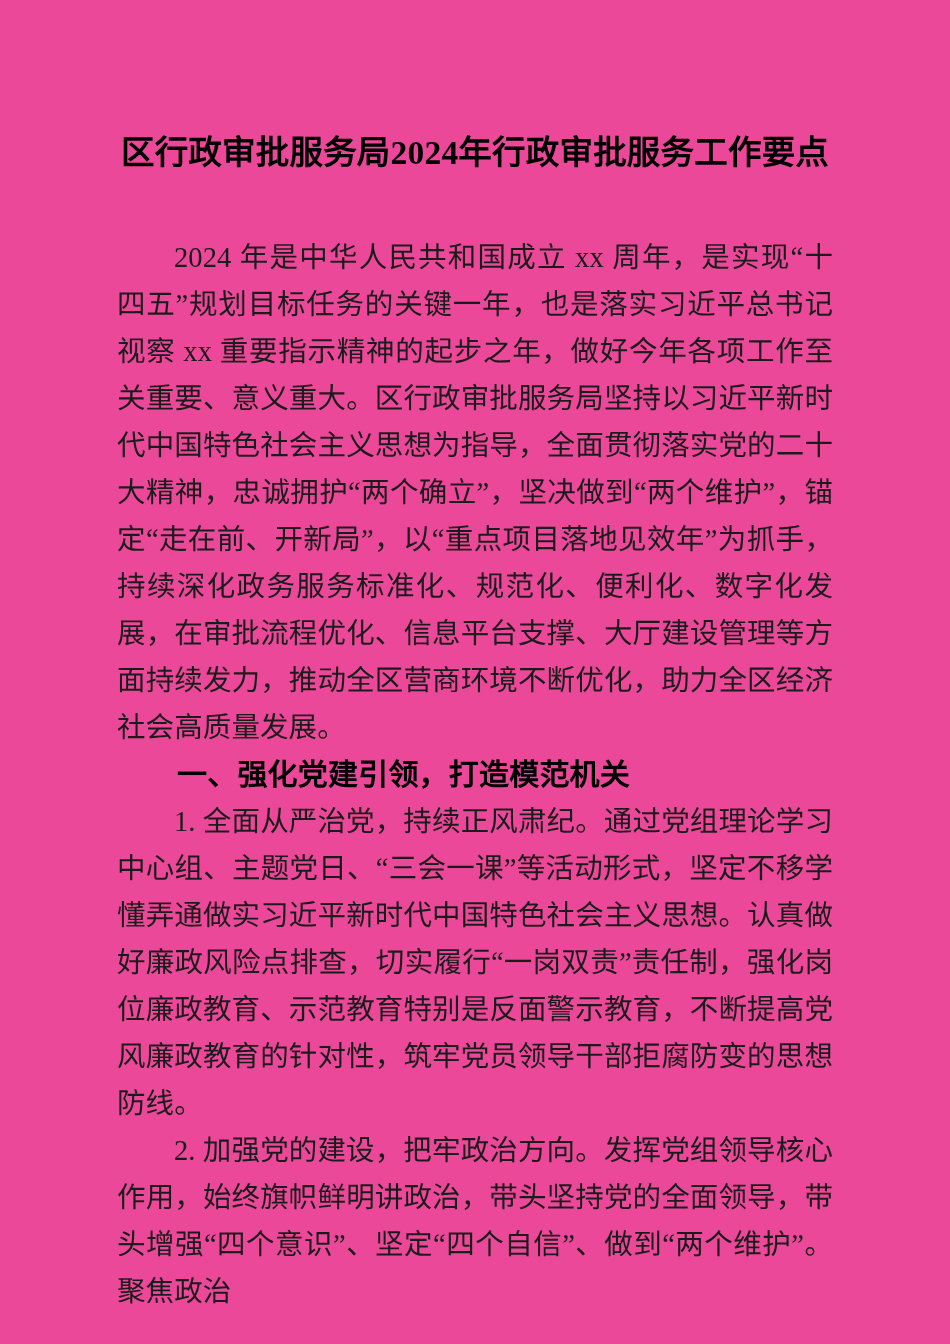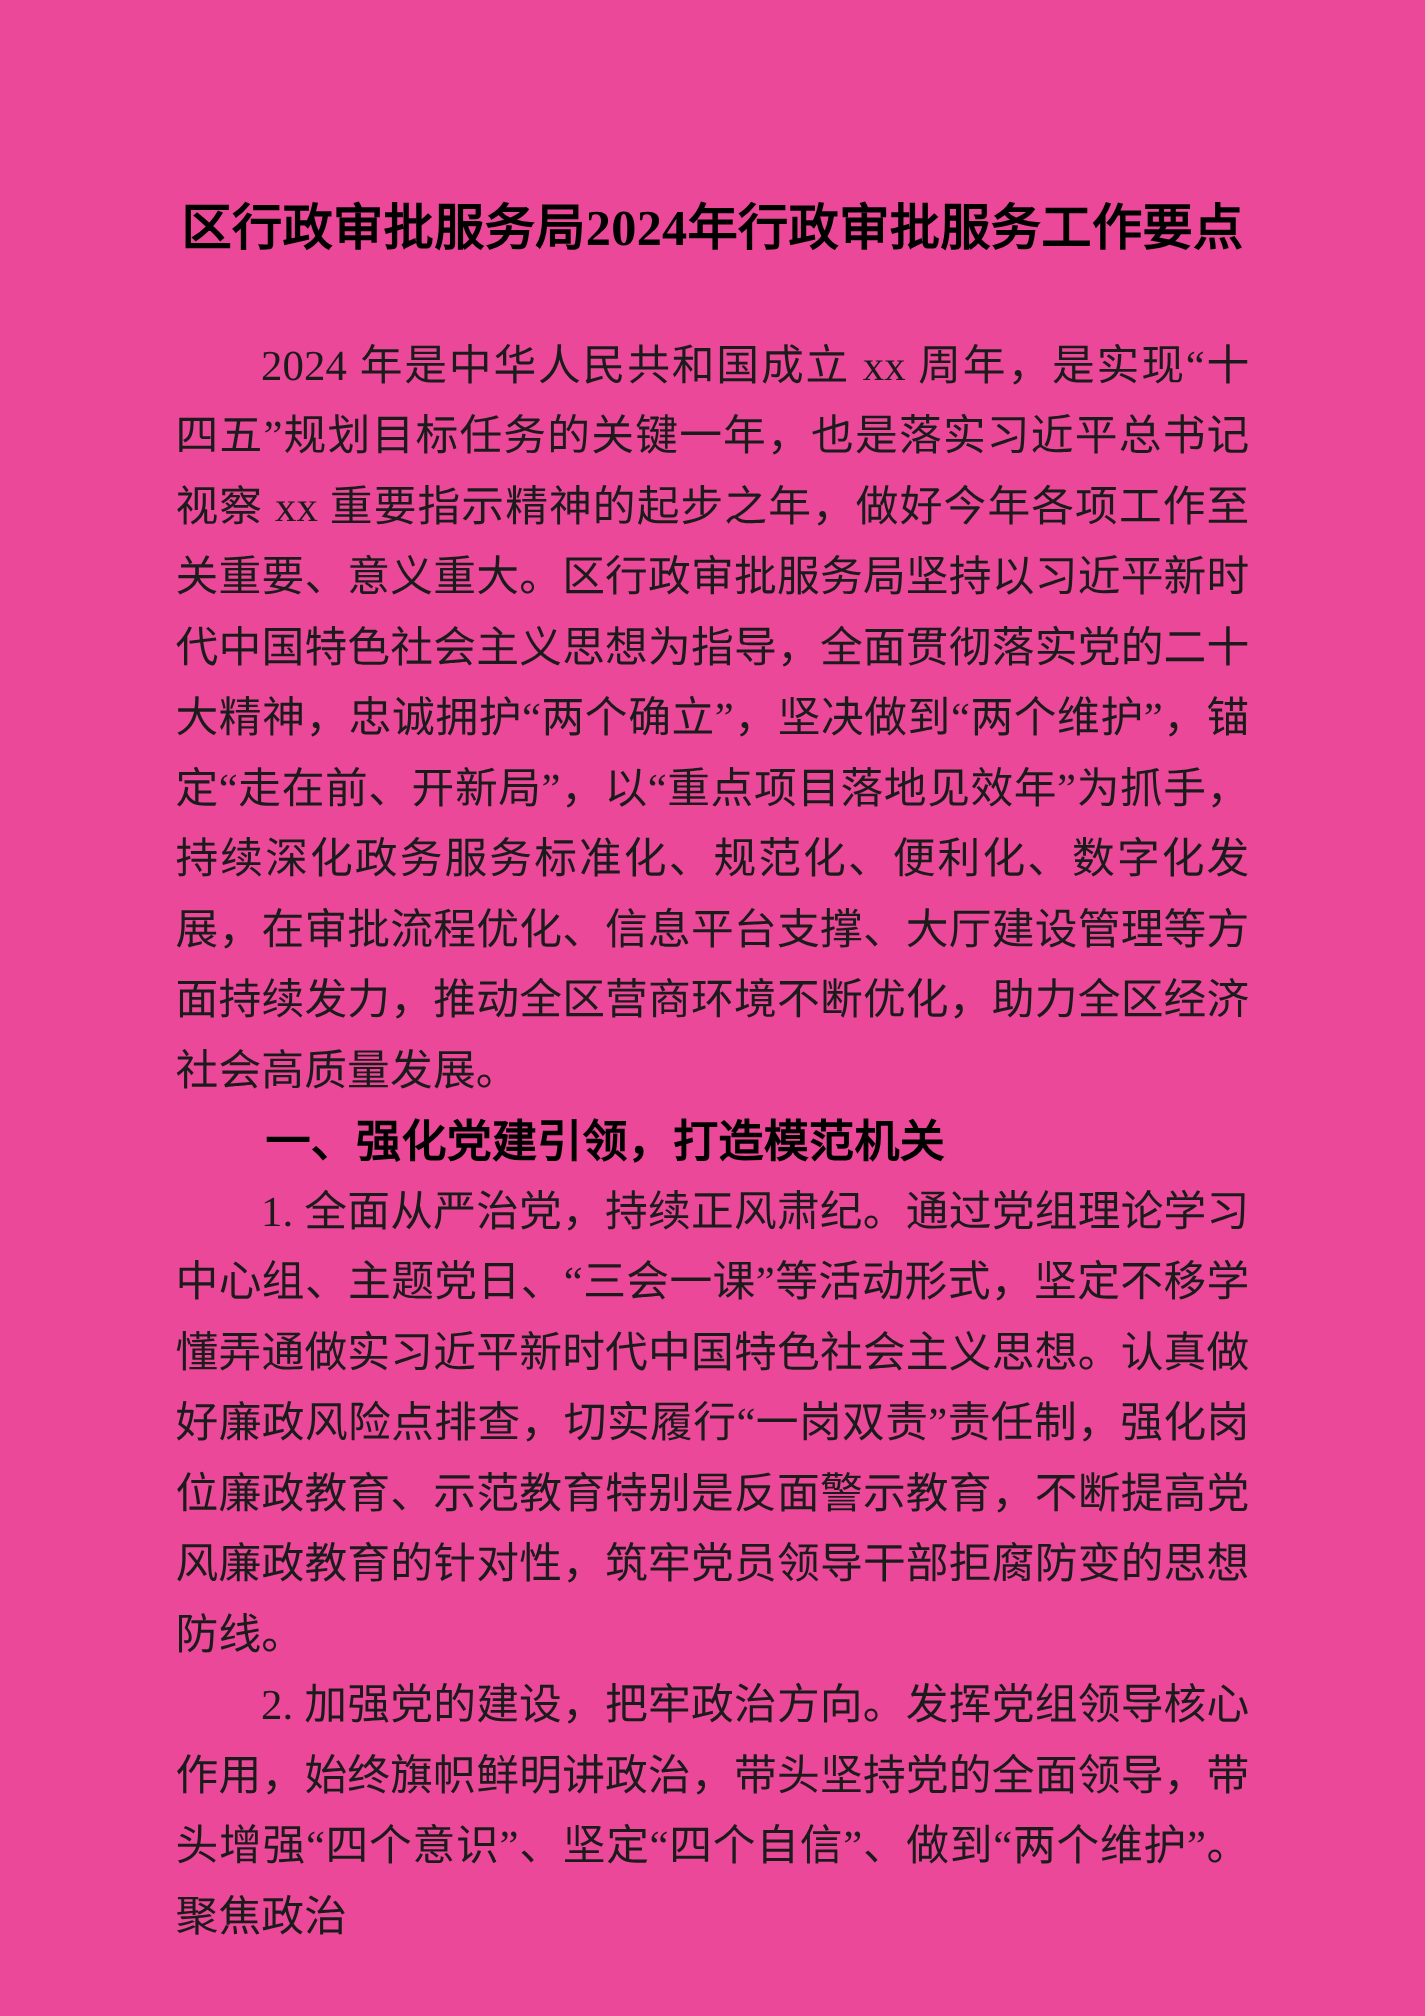--- a/index.html
+++ b/index.html
@@ -44,21 +44,21 @@
     line-height: 47px;
     color: #1b1b1b;
     margin: 0;
     text-align: justify;
     text-justify: inter-ideograph;
     text-indent: 2em;
     letter-spacing: 0.1px;
   }
 
   .para-lead {
-    margin-top: 42px;
+    margin-top: 55px;
   }
 
   .section-heading {
     font-family: "Liberation Sans", "DejaVu Sans", sans-serif;
     font-weight: bold;
     font-size: 30px;
     line-height: 47px;
     color: #000000;
     margin: 0;
     text-align: left;

